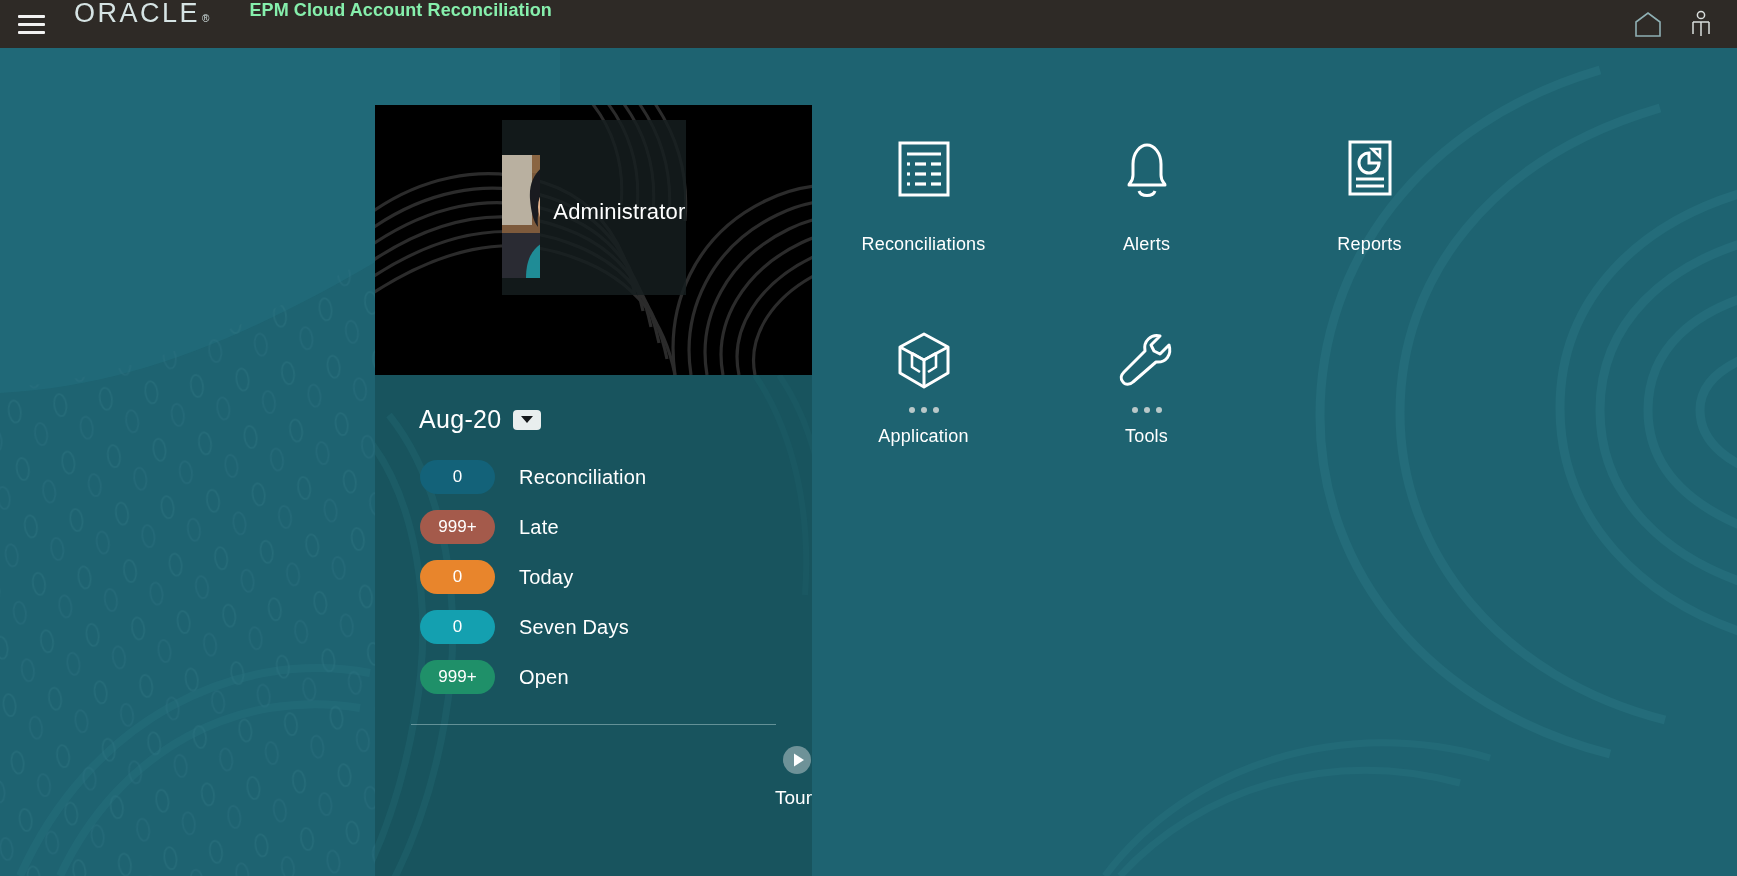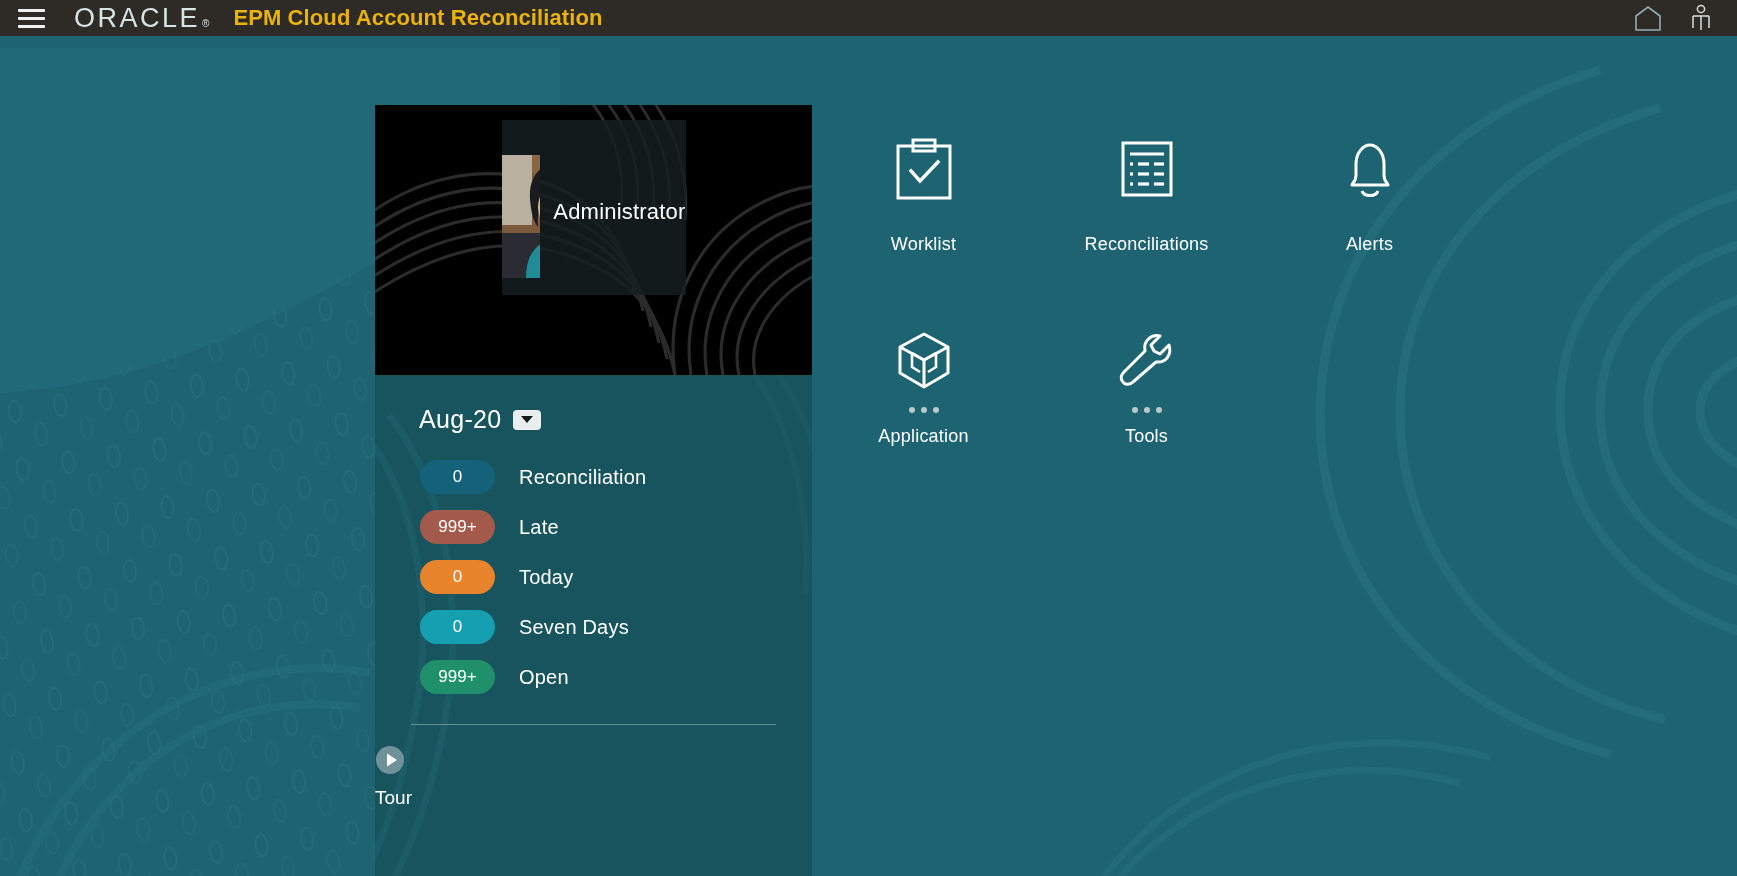--- a/index.html
+++ b/index.html
@@ -6,23 +6,23 @@
   html, body {
     width: 1737px; height: 876px;
     font-family: "Liberation Sans", sans-serif;
     overflow: hidden;
     background: #1e6371;
   }
 
   
   #topbar {
     position: absolute; top: 0; left: 0;
-    width: 1737px; height: 36px;
+    width: 1737px; height: 48px;
     background: #2e2a26;
-    display: flex; align-items: center;
+    display: flex; 
     z-index: 40;
   }
   #hamburger {
     width: 62px; height: 48px;
     display: flex; flex-direction: column;
     align-items: center; justify-content: center; gap: 5px;
     cursor: pointer;
   }
   #hamburger span {
     display: block; width: 27px; height: 3px;
@@ -34,22 +34,22 @@
   }
   #oracle-logo .word {
     font-family: "Liberation Sans", sans-serif;
     font-size: 27px; font-weight: 400;
     letter-spacing: 2.5px;
     color: #d6e4e4;
     line-height: 1;
   }
   #oracle-logo .reg { font-size: 10px; color: #d6e4e4; margin-left: 2px; }
   #app-title {
-    margin-left: 24px;
-    color: #eab308; font-size: 22px; font-weight: bold;
+    margin-left: 40px;
+    color: #86efac; font-size: 18px; font-weight: bold;
     letter-spacing: .1px;
   }
   #topbar-right {
     margin-left: auto; display: flex; align-items: center;
     gap: 26px; padding-right: 24px;
   }
   .top-icon { cursor: pointer; display: flex; align-items: center; justify-content: center; }
 
   
   #bg {
@@ -144,21 +144,21 @@
     color: #ffffff; font-size: 20px;
     letter-spacing: .2px;
   }
 
   #divider {
     height: 1px; background: rgba(190,220,222,.45);
     margin: 30px 36px 0 36px;
   }
   #tour-block {
     display: flex; flex-direction: column;
-    align-items: flex-start; margin-top: 20px;
+    align-items: flex-end; margin-top: 20px;
     cursor: pointer;
   }
   #tour-label { color: #ffffff; font-size: 19px; margin-top: 8px; }
 
   
   #springboard {
     position: absolute;
     left: 812px; top: 105px;
     width: 620px; height: 600px;
     z-index: 10;
@@ -366,35 +366,20 @@
         </div>
         <div id="tour-label">Tour</div>
       </div>
 
     </div>
   </div>
 </div>
 
 <div id="springboard">
 
-  <div class="sb-card">
-    <div class="sb-icon">
-      <svg width="62" height="66" viewBox="0 0 62 66" aria-hidden="true">
-        <rect x="5" y="9" width="52" height="52" fill="none" stroke="#ffffff" stroke-width="3"></rect>
-        <rect x="20" y="3" width="22" height="11" fill="none" stroke="#ffffff" stroke-width="3"></rect>
-        <path d="M18 34 L27 44 L45 25" fill="none" stroke="#ffffff" stroke-width="3.4" stroke-linecap="square"></path>
-      </svg>
-    </div>
-    <div class="sb-dots hidden">
-        <i></i>
-        <i></i>
-        <i></i>
-      </div>
-    <div class="sb-label">Worklist</div>
-  </div>
 
   <div class="sb-card">
     <div class="sb-icon">
       <svg width="62" height="66" viewBox="0 0 62 66" aria-hidden="true">
         <rect x="7" y="6" width="48" height="52" fill="none" stroke="#ffffff" stroke-width="3"></rect>
         <path d="M14 17 H48" stroke="#ffffff" stroke-width="3.2"></path>
         <g stroke="#ffffff" stroke-width="3.2">
           <path d="M14 27 H17"></path>
             <path d="M22 27 H33"></path>
             <path d="M38 27 H48"></path>
@@ -425,20 +410,36 @@
     </div>
     <div class="sb-dots hidden">
         <i></i>
         <i></i>
         <i></i>
       </div>
     <div class="sb-label">Alerts</div>
   </div>
 
 
+  <div class="sb-card">
+    <div class="sb-icon">
+      <svg width="62" height="66" viewBox="0 0 62 66" aria-hidden="true">
+        <rect x="11" y="5" width="40" height="52" fill="none" stroke="#ffffff" stroke-width="3"></rect>
+        <path d="M30 16 A10 10 0 1 0 40 26 H30 Z" fill="none" stroke="#ffffff" stroke-width="3"></path>
+        <path d="M33 12 L41 12 L41 20 Z" fill="none" stroke="#ffffff" stroke-width="2.6"></path>
+        <path d="M17 42 H45 M17 49 H45" stroke="#ffffff" stroke-width="3"></path>
+      </svg>
+    </div>
+    <div class="sb-dots hidden">
+        <i></i>
+        <i></i>
+        <i></i>
+      </div>
+    <div class="sb-label">Reports</div>
+  </div>
 
   <div class="sb-card">
     <div class="sb-icon">
       <svg width="62" height="66" viewBox="0 0 62 66" aria-hidden="true">
         <path d="M31 5 L55 18 V44 L31 58 L7 44 V18 Z" fill="none" stroke="#ffffff" stroke-width="3" stroke-linejoin="round"></path>
         <path d="M7 18 L31 31 L55 18" fill="none" stroke="#ffffff" stroke-width="3" stroke-linejoin="round"></path>
         <path d="M31 31 V58" fill="none" stroke="#ffffff" stroke-width="3"></path>
         <path d="M19 24 L31 31 L43 24" fill="none" stroke="#ffffff" stroke-width="2.6" stroke-linejoin="round"></path>
         <path d="M19 24 V38 L27 43" fill="none" stroke="#ffffff" stroke-width="2.6" stroke-linejoin="round"></path>
         <path d="M43 24 V38 L35 43" fill="none" stroke="#ffffff" stroke-width="2.6" stroke-linejoin="round"></path>

